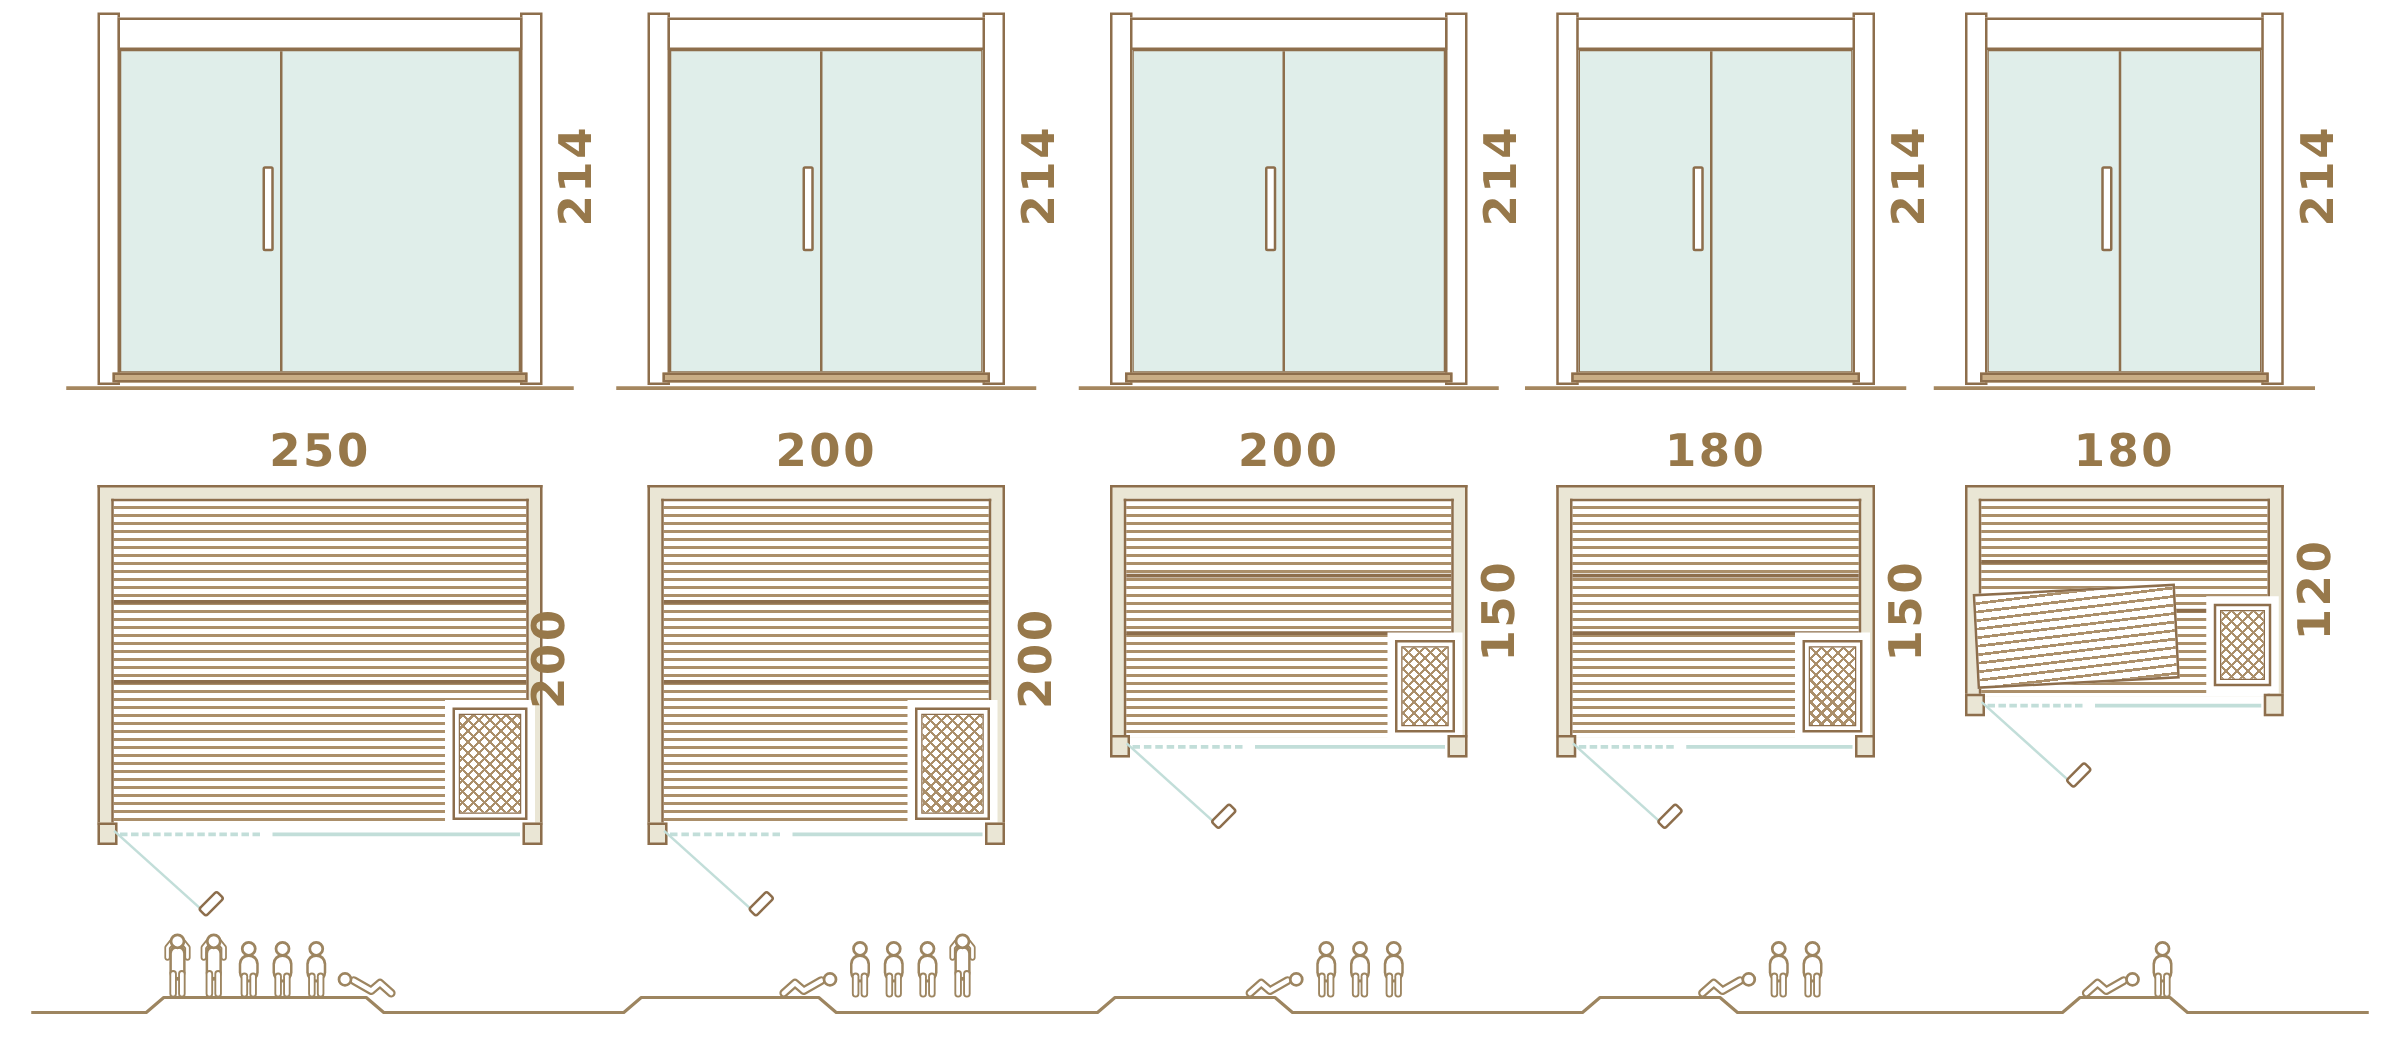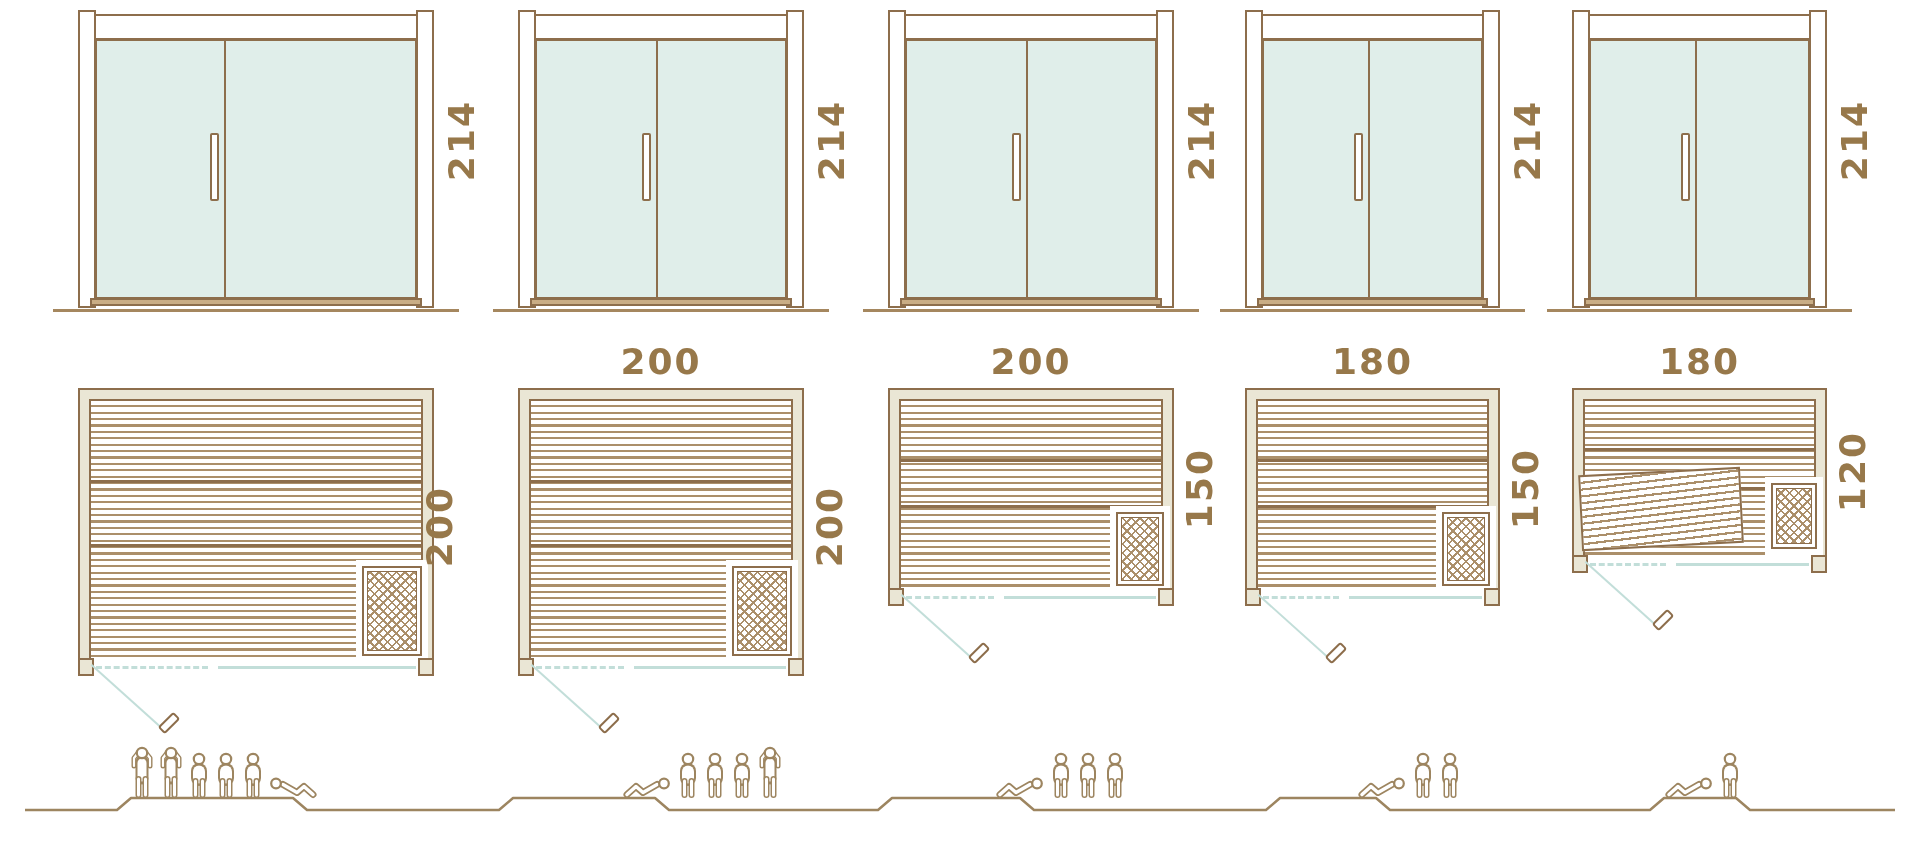--- a/index.html
+++ b/index.html
@@ -69,20 +69,21 @@
     <div class="header-bar"></div>
     <div class="glass">
       <div class="pane-l" style="width:40%"></div>
       <div class="door-pull" style="left:calc(40% - 14px)"></div>
     </div>
     <div class="sill"></div>
   </div>
   <div class="groundline" style="left:53px;width:406px"></div>
   <div class="vlabel dimtext" style="left:444px;top:100px">214</div>
 
+  <div class="wlabel dimtext" style="left:78px;width:356px">250</div>
   <div class="plan" style="left:78px;width:356px;height:272px">
     <div class="interior"></div>
     <div class="heater" style="width:56px;height:86px;right:10px;bottom:4px"></div>
     <div class="foot foot-l"></div>
     <div class="foot foot-r"></div>
     <div class="front-dash" style="left:16px;width:112px"></div>
     <div class="front-solid" style="left:138px"></div>
   </div>
   <div class="vlabel dimtext" style="left:422px;top:486px">200</div>
   <div class="swing" style="left:92px;top:664px"></div>

